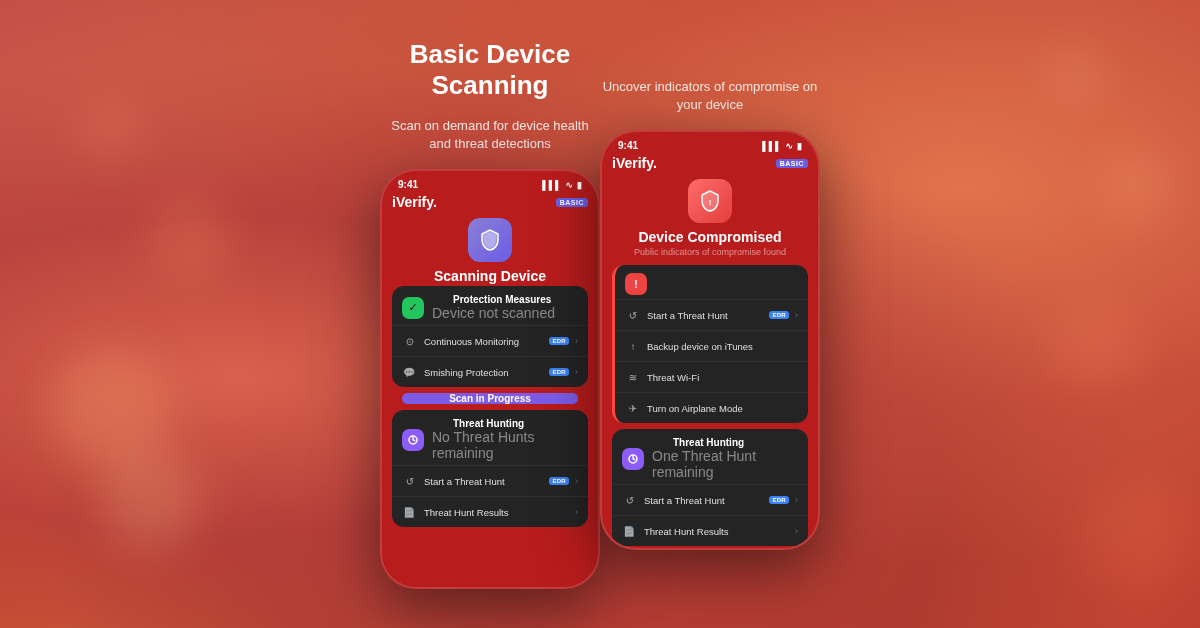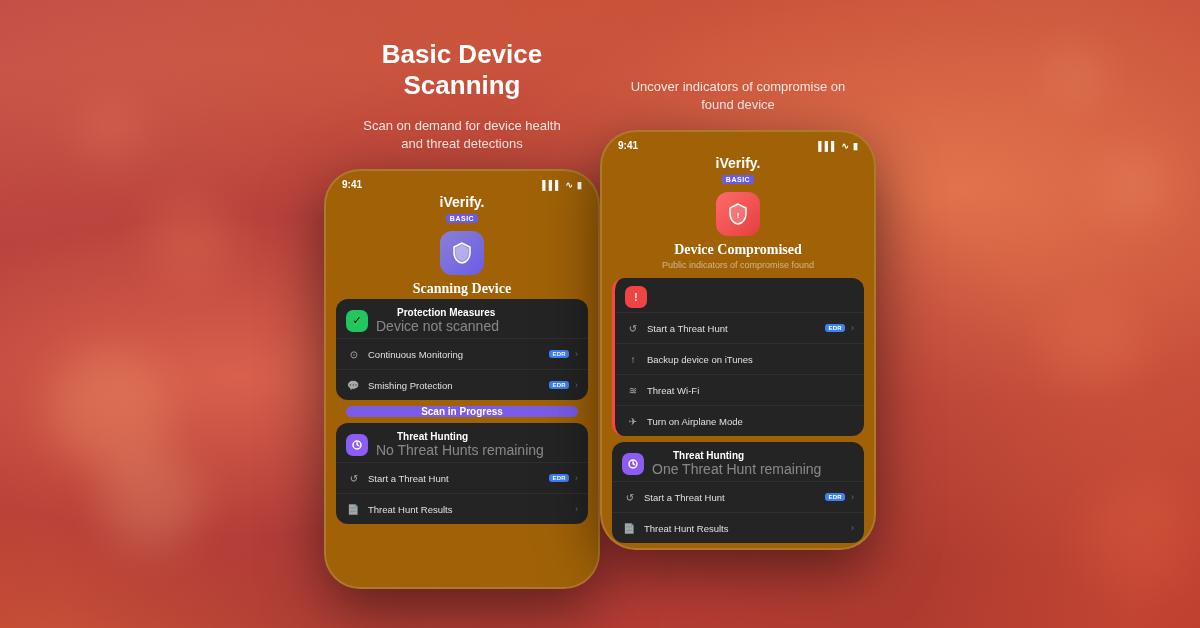--- a/index.html
+++ b/index.html
@@ -68,23 +68,23 @@
     .panel-subtitle {
       color: rgba(255,255,255,0.85);
       font-size: 13px;
       text-align: center;
       max-width: 220px;
       line-height: 1.4;
     }
 
     
     .phone {
-      width: 276px;
+      width: 220px;
       height: 420px;
-      background: #a16207;
+      background: #b91c1c;
       border-radius: 36px;
       border: 2px solid rgba(255,255,255,0.15);
       overflow: hidden;
       position: relative;
       box-shadow: 0 20px 60px rgba(0,0,0,0.5);
     }
 
     
     .status-bar {
       display: flex;
@@ -109,21 +109,20 @@
       overflow: hidden;
     }
 
     
     .app-header {
       display: flex;
       align-items: center;
       justify-content: space-between;
       gap: 4px;
       margin-bottom: 8px;
-      flex-direction: column;
     }
 
     .app-name {
       color: #fff;
       font-size: 14px;
       font-weight: 700;
     }
 
     .badge-basic {
       background: #6b5ce7;
@@ -163,21 +162,20 @@
       justify-content: center;
       font-size: 20px;
     }
 
     .device-title {
       color: #fff;
       font-size: 14px;
       font-weight: 700;
       text-align: center;
       margin-bottom: 2px;
-      font-family: Liberation Serif, serif;
     }
 
     .device-subtitle {
       color: rgba(255,255,255,0.5);
       font-size: 9px;
       text-align: center;
       margin-bottom: 8px;
     }
 
     
@@ -385,21 +383,21 @@
             <div class="item-icon">📄</div>
             <div class="item-label">Threat Hunt Results</div>
             <span class="chevron">›</span>
           </div>
         </div>
       </div>
     </div>
   </div>
 
   <div class="panel-section">
-    <div class="panel-subtitle">Uncover indicators of compromise on found device</div>
+    <div class="panel-subtitle">Uncover indicators of compromise on your device</div>
 
     <div class="phone">
 
       <div class="status-bar">
         <span>9:41</span>
         <div class="status-icons">
           <span>▌▌▌</span>
           <span>∿</span>
           <span>▮</span>
         </div>

